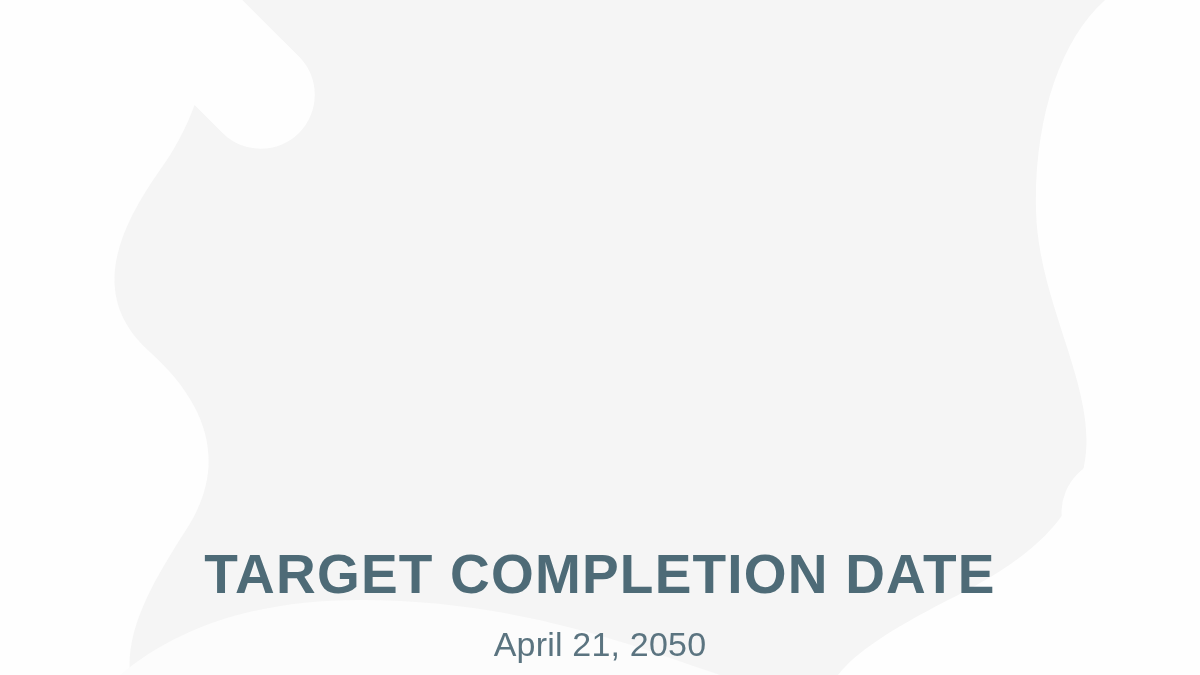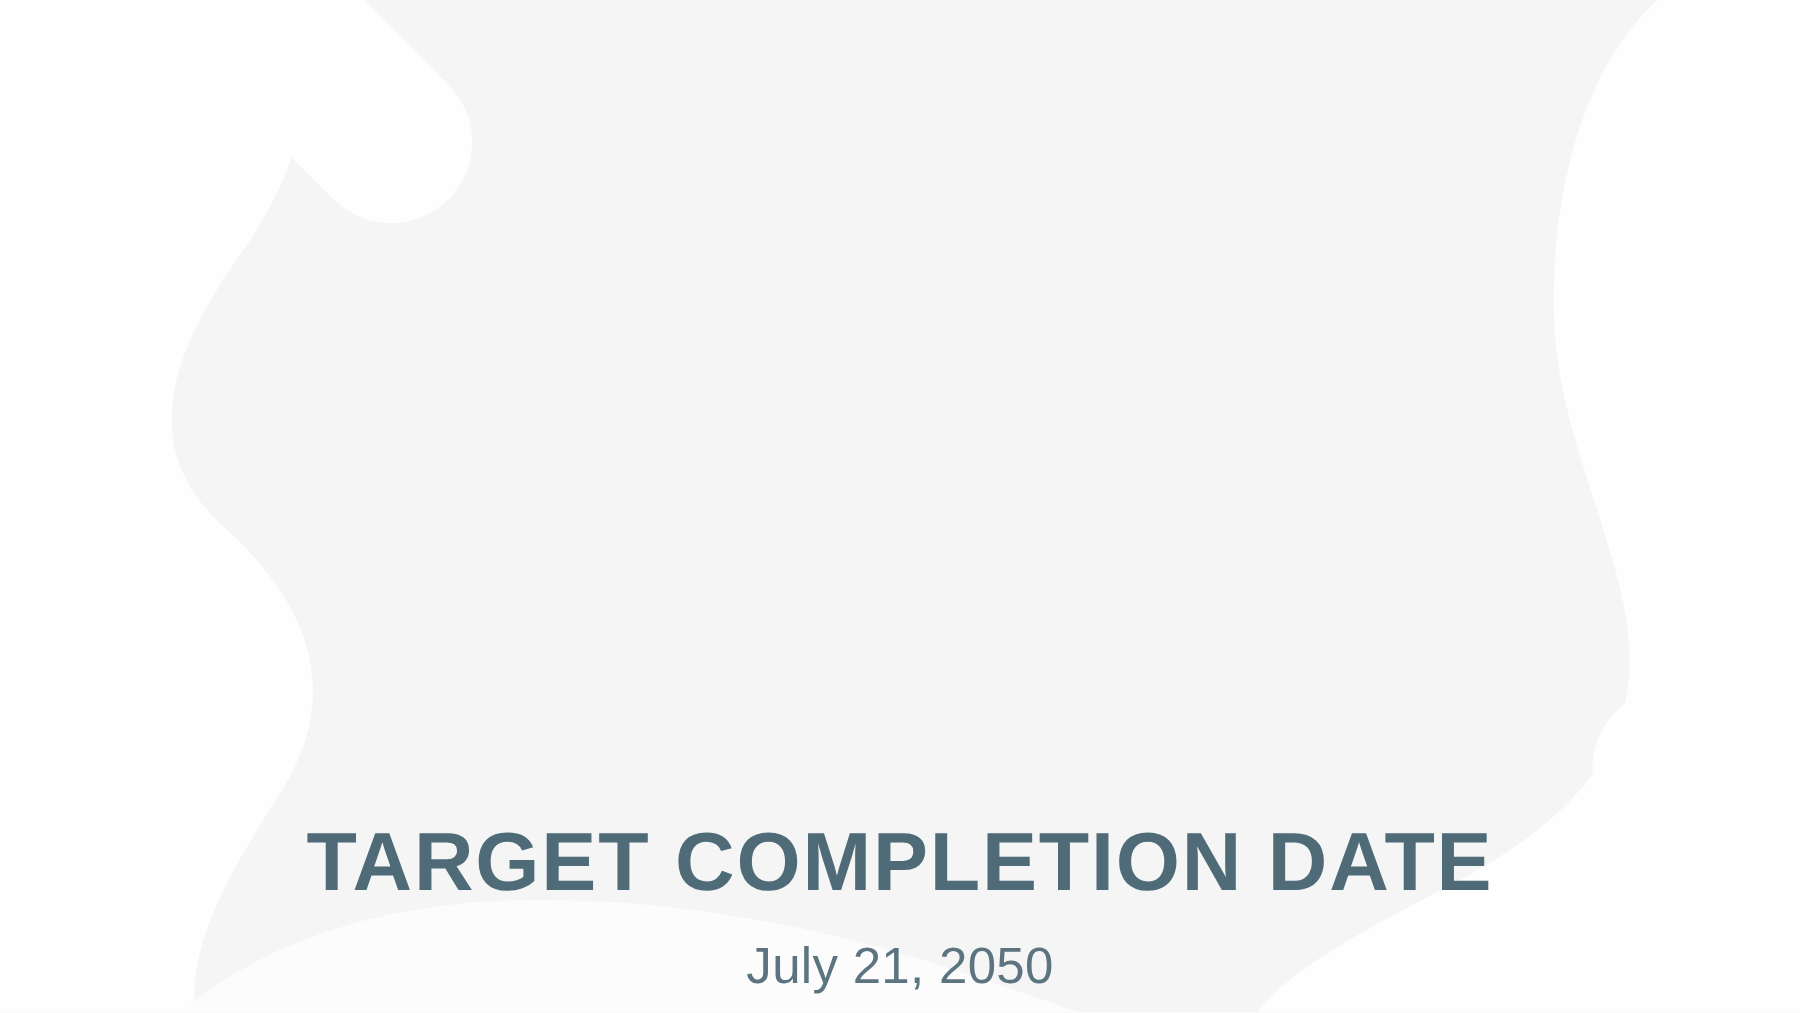--- a/index.html
+++ b/index.html
@@ -161,16 +161,16 @@
     </g>
 
     <g fill="#fefefe">
       <rect x="118" y="4" width="212" height="108" rx="54" transform="rotate(45 224 58)"></rect>
       <rect x="1044" y="500" width="230" height="110" rx="55" transform="rotate(45 1159 555)"></rect>
     </g>
   </svg>
 
   <div id="content">
     <h1 id="title">TARGET COMPLETION DATE</h1>
-    <p id="subtitle">July 21, 2050</p>
+    <p id="subtitle">April 21, 2050</p>
   </div>
 
 </div>
 
 </body></html>

